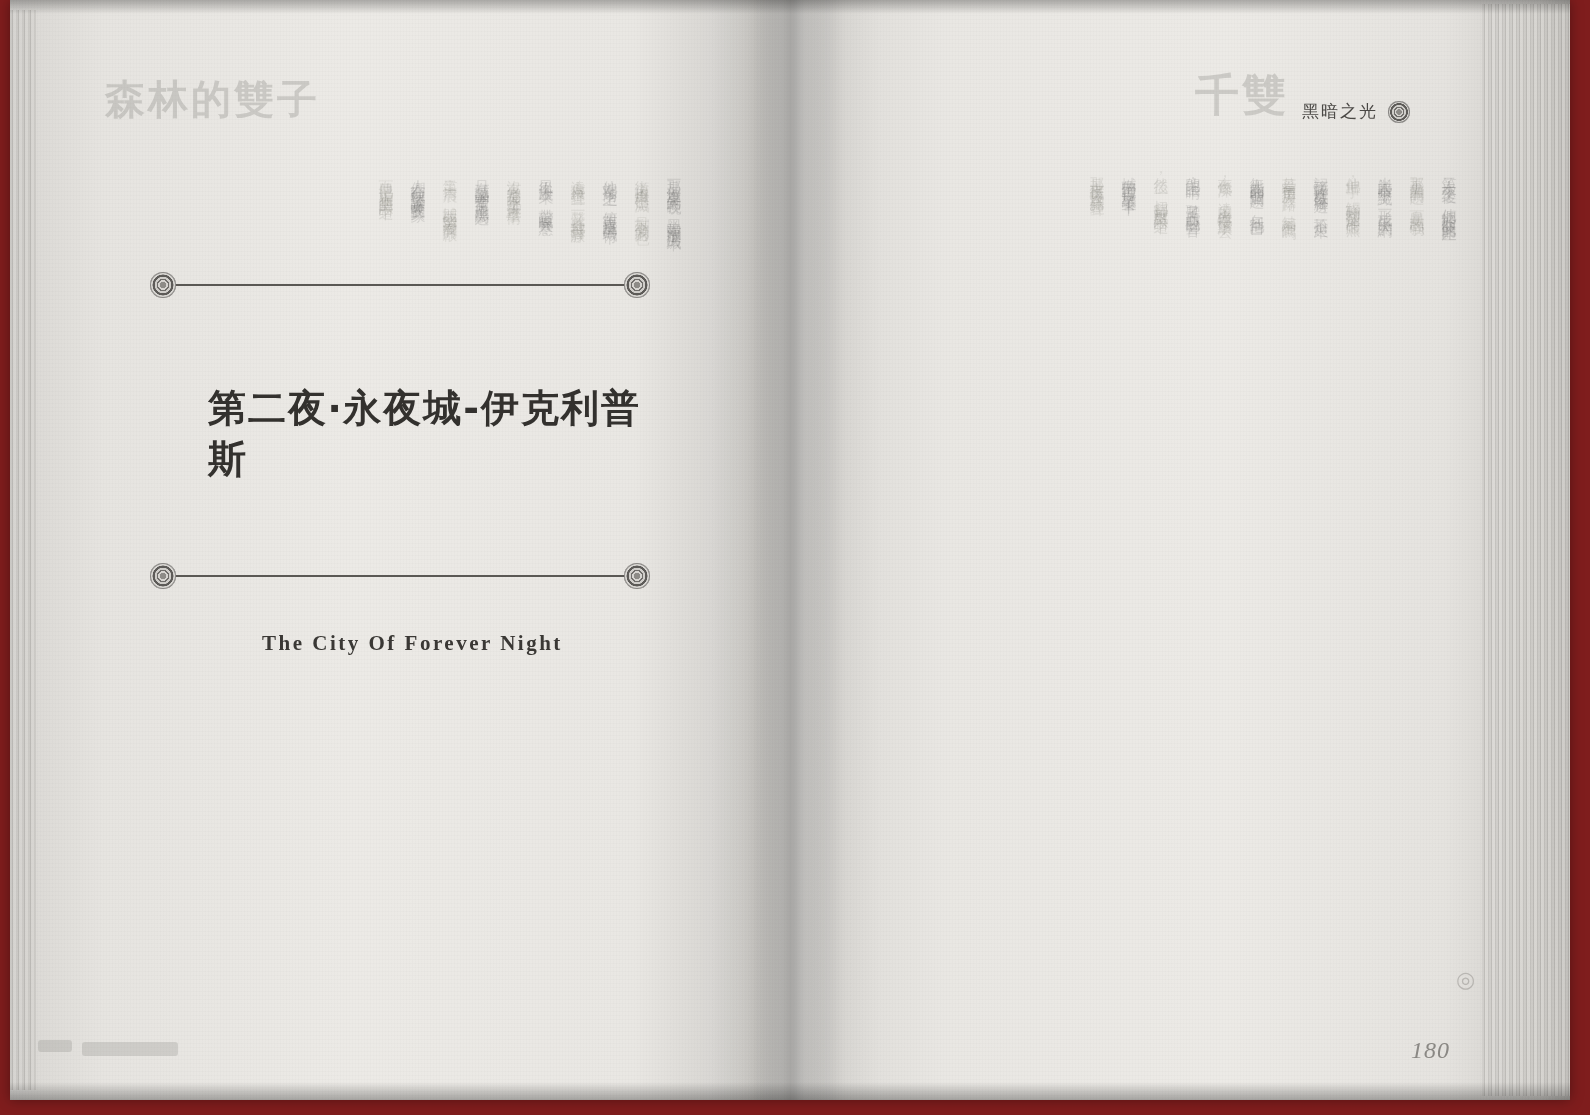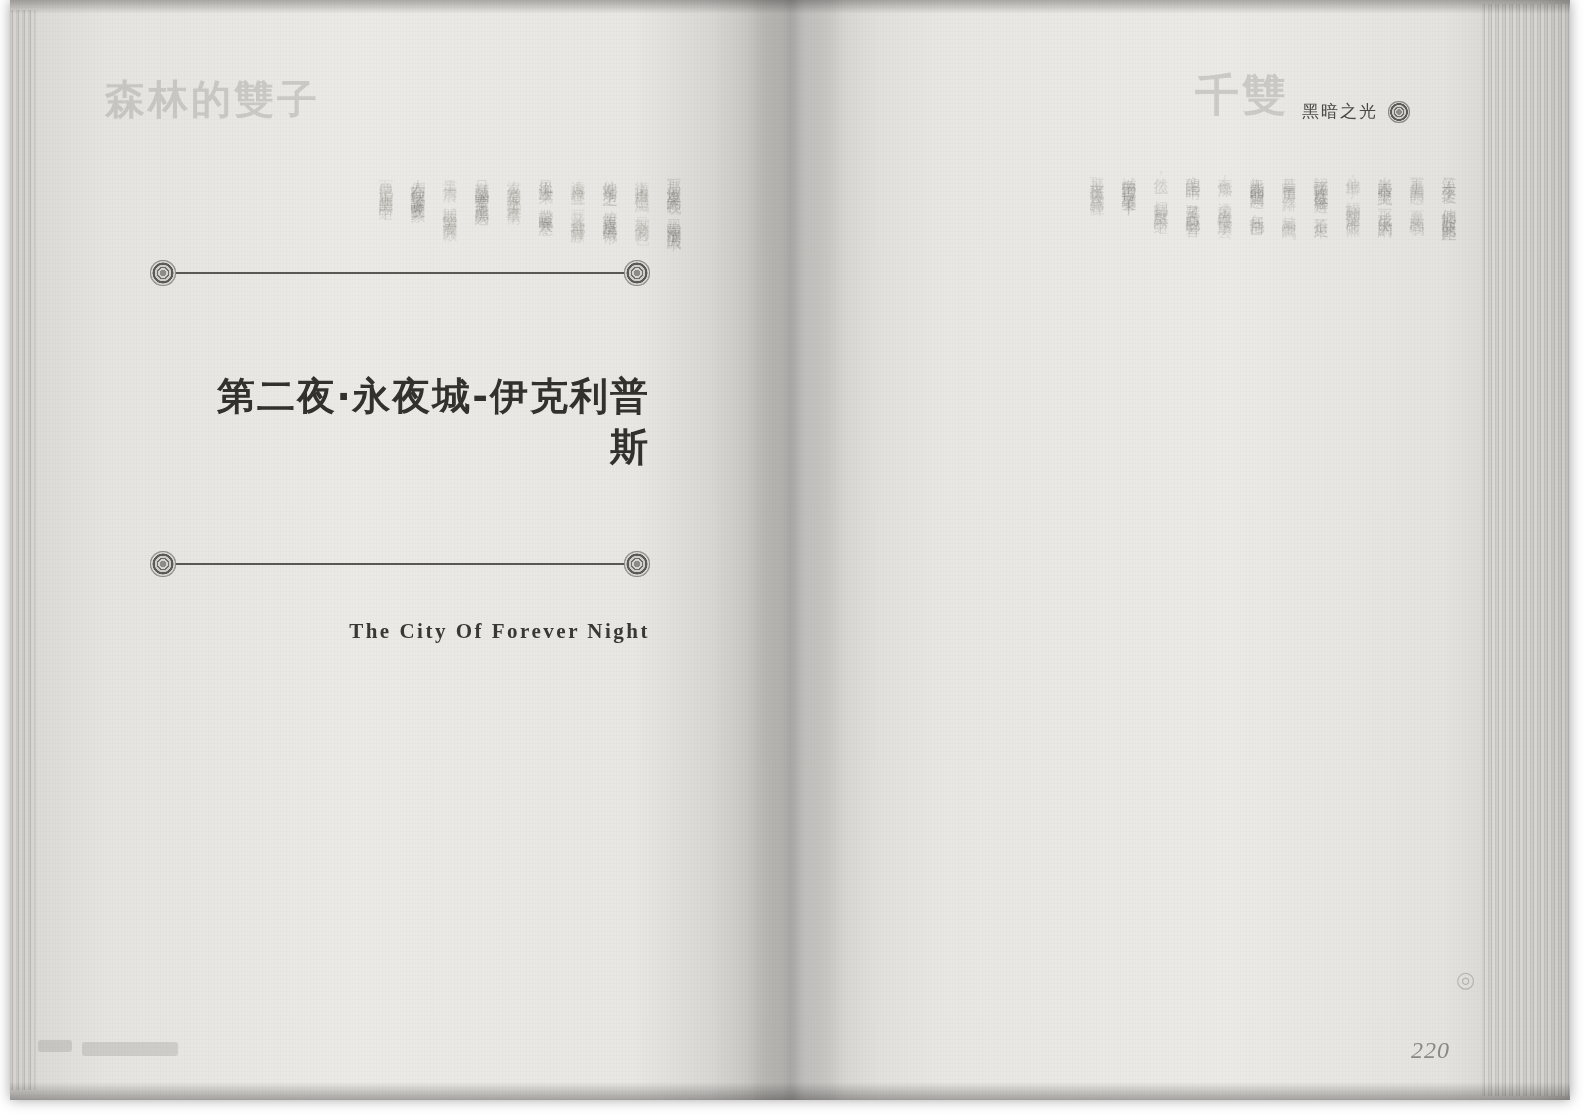--- a/index.html
+++ b/index.html
@@ -11,21 +11,21 @@
     width: 1590px;
     height: 1115px;
     overflow: hidden;
     font-family: "Liberation Serif", serif;
   }
 
   .book {
     position: relative;
     width: 1590px;
     height: 1115px;
-    background: #ffffff;
+    background: #7f1d1d;
   }
 
   
   .page-spread {
     position: absolute;
     left: 10px;
     top: 0px;
     width: 1560px;
     height: 1100px;
     background:
@@ -159,23 +159,22 @@
   }
   .rosette.small {
     width: 22px;
     height: 22px;
   }
 
   
   .chapter-block {
     position: absolute;
     left: 140px;
-    top: 260px;
+    top: 272px;
     width: 500px;
-    text-align: right;
   }
   .rule-row {
     position: relative;
     height: 26px;
     display: flex;
     align-items: center;
     justify-content: space-between;
   }
   .rule-line {
     position: absolute;
@@ -195,21 +194,21 @@
     letter-spacing: 2px;
     color: #33312e;
     margin: 85px 0 0 58px;
   }
   .chapter-subtitle {
     font-family: "Liberation Serif", serif;
     font-weight: bold;
     font-size: 21px;
     letter-spacing: 2.5px;
     color: #3a3835;
-    margin: 42px 0 0 84px;
+    margin: 42px 0 0 112px;
   }
 
   
   .page-number {
     position: absolute;
     right: 120px;
     bottom: 36px;
     font-family: "Liberation Serif", serif;
     font-style: italic;
     font-size: 24px;
@@ -316,21 +315,21 @@
       <div class="ghost-col faint">那是永夜城最後一次聽見鐘聲</div>
     </div>
 
     <div class="running-header">
       <span class="rh-text">黑暗之光</span>
       <span class="rosette small"></span>
     </div>
 
     <div class="corner-mark">◎</div>
 
-    <div class="page-number">220</div>
+    <div class="page-number">180</div>
 
     <div class="smudge" style="left:28px; bottom:48px; width:34px; height:12px;"></div>
     <div class="smudge" style="left:72px; bottom:44px; width:96px; height:14px;"></div>
 
     <div class="gutter"></div>
     <div class="highlight-center"></div>
     <div class="edge-left"></div>
     <div class="edge-right"></div>
     <div class="shadow-top"></div>
     <div class="shadow-bottom"></div>

